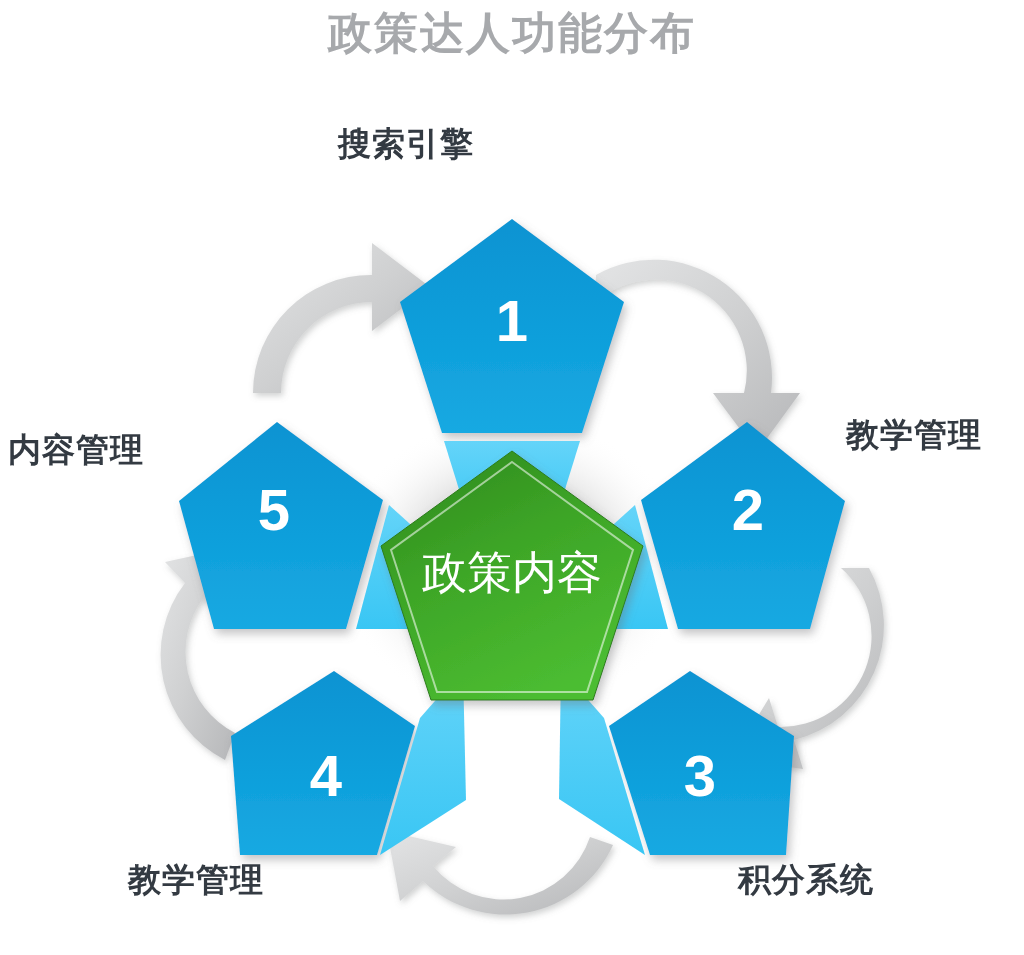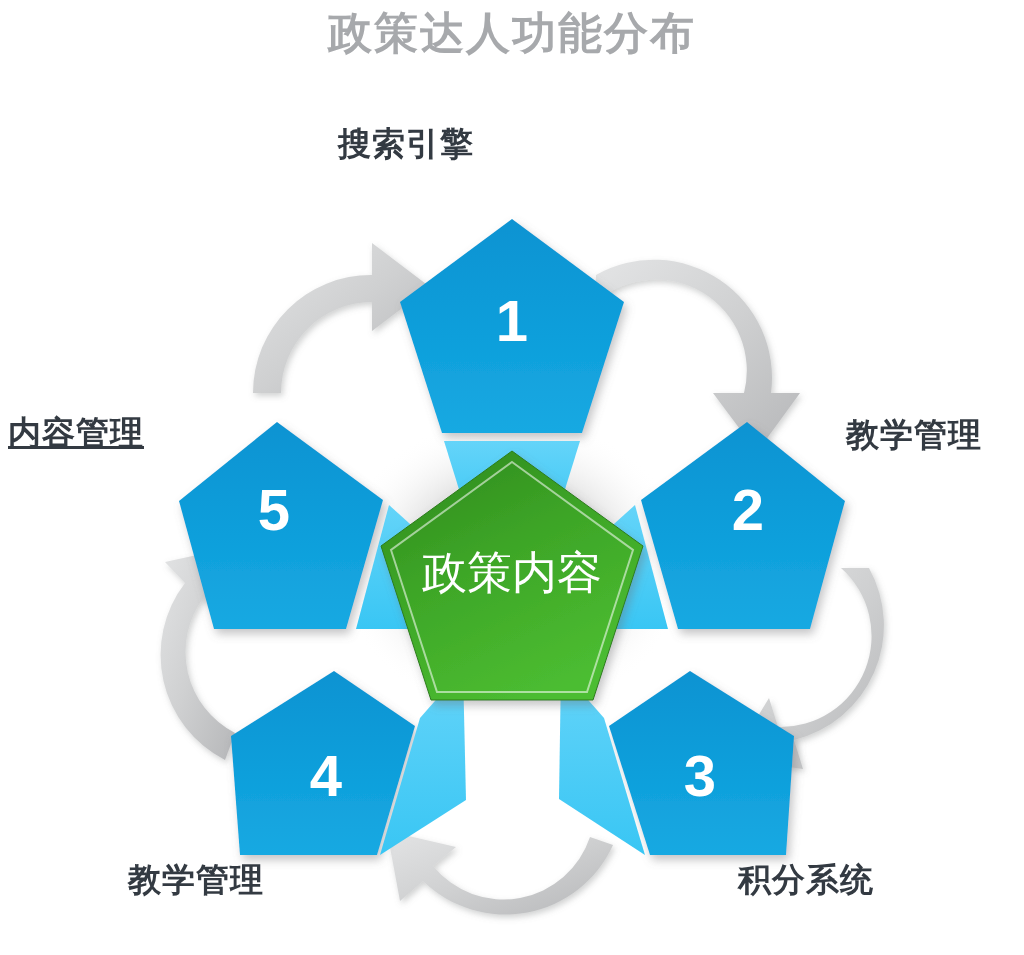--- a/index.html
+++ b/index.html
@@ -37,21 +37,21 @@
     position: absolute;
     font-size: 33px;
     font-weight: bold;
     color: #333a42;
     white-space: nowrap;
     letter-spacing: 1px;
     user-select: none;
   }
   .lbl-top    { left: 0; width: 812px; text-align: center; top: 122px; }
   .lbl-right  { left: 846px; top: 413px; }
-  .lbl-left   { left: 8px;  top: 411px; text-decoration: underline; }
+  .lbl-left   { left: 8px;  top: 428px; }
   .lbl-bl     { left: 128px; top: 858px; }
   .lbl-br     { left: 738px; top: 858px; }
 
   svg.diagram {
     position: absolute;
     left: 0;
     top: 0;
     width: 1024px;
     height: 955px;
   }

